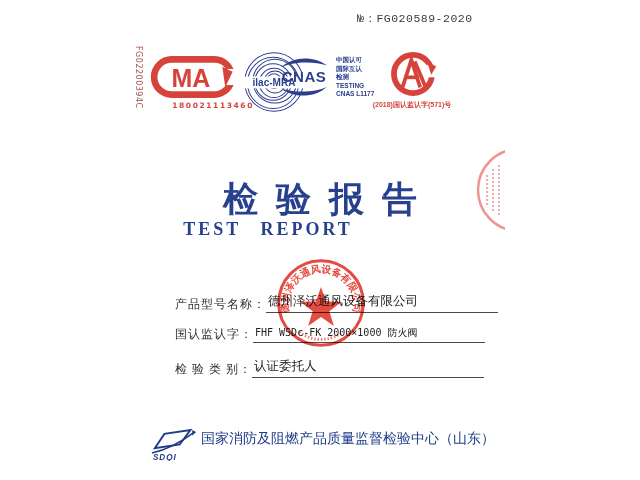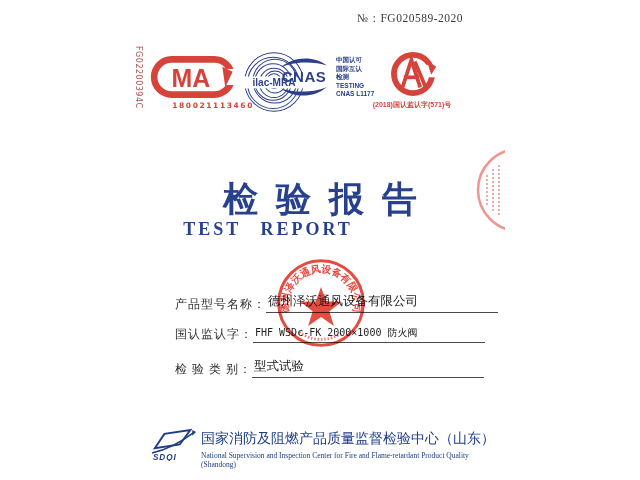--- a/index.html
+++ b/index.html
@@ -4,21 +4,21 @@
 <style>
   html,body{margin:0;padding:0;background:#e8e8e8;}
   .page{
     position:relative;width:640px;height:480px;background:#ffffff;
     font-family:"Liberation Serif","DejaVu Serif",serif;
     overflow:hidden;margin:0 auto;
   }
   
   .report-no{
     position:absolute;left:357px;top:11px;
-    font-family:Liberation Serif, serif;
+    font-family:Liberation Mono, monospace;
     font-size:11.5px;color:#3a3a3a;letter-spacing:.5px;
   }
   .side-code{
     position:absolute;left:143px;top:46px;
     transform:rotate(90deg);transform-origin:left top;
     font-family:"DejaVu Sans",sans-serif;
     font-size:8px;color:#a85050;letter-spacing:.5px;white-space:nowrap;
   }
   
   .logo{position:absolute;}
@@ -149,21 +149,21 @@
   <div class="title-zh">检验报告</div>
   <div class="title-en">TEST REPORT</div>
 
   <div class="field-row" style="top:293px">
     <span class="flabel">产品型号名称：</span><span class="fvalue">德州泽沃通风设备有限公司</span>
   </div>
   <div class="field-row" style="top:324px">
     <span class="flabel">国认监认字：</span><span class="fvalue mono">FHF WSDc-FK 2000×1000 防火阀</span>
   </div>
   <div class="field-row" style="top:358px">
-    <span class="flabel">检 验 类 别：</span><span class="fvalue">型式试验</span>
+    <span class="flabel">检 验 类 别：</span><span class="fvalue">认证委托人</span>
   </div>
 
   <svg class="stamp-main" width="94" height="94" viewBox="0 0 100 100">
     <defs>
       <path id="stampArc" d="M 17,64 A 35,35 0 1 1 83,64" fill="none"></path>
     </defs>
     <circle cx="50" cy="50" r="45" fill="none" stroke="#e23b30" stroke-width="3.2"></circle>
     <text font-size="10.5" font-weight="bold" fill="#e23b30" font-family="Liberation Sans,sans-serif">
       <textPath href="#stampArc" startOffset="50%" text-anchor="middle">德州泽沃通风设备有限公司</textPath>
     </text>
@@ -171,15 +171,14 @@
     <path d="M 27,81 A 38,38 0 0 0 73,81" fill="none" stroke="#e23b30" stroke-width="3" stroke-dasharray="1.5,2" opacity="0.75"></path>
   </svg>
 
   <svg class="sdqi" width="48" height="34" viewBox="0 0 50 35">
     <path d="M5 22 L15 7 L42 3 L31 18 Z" fill="none" stroke="#1f3c86" stroke-width="2"></path>
     <path d="M2 27 Q 24 22, 45 6" fill="none" stroke="#1f3c86" stroke-width="1.6"></path>
     <path d="M44 3 L48 5 L44 9 Z" fill="#1f3c86"></path>
     <text x="3" y="34" font-family="Liberation Sans,sans-serif" font-style="italic" font-weight="bold" font-size="8.5" fill="#1f3c86" letter-spacing="1">SDQI</text>
   </svg>
   <div class="footer-zh">国家消防及阻燃产品质量监督检验中心（山东）</div>
-  <div class="footer-en">National Supervision and Inspection Center for Fire and Flame-retardant Product Quality (Shandong)</div>
 
 </div>
 
 </body></html>

